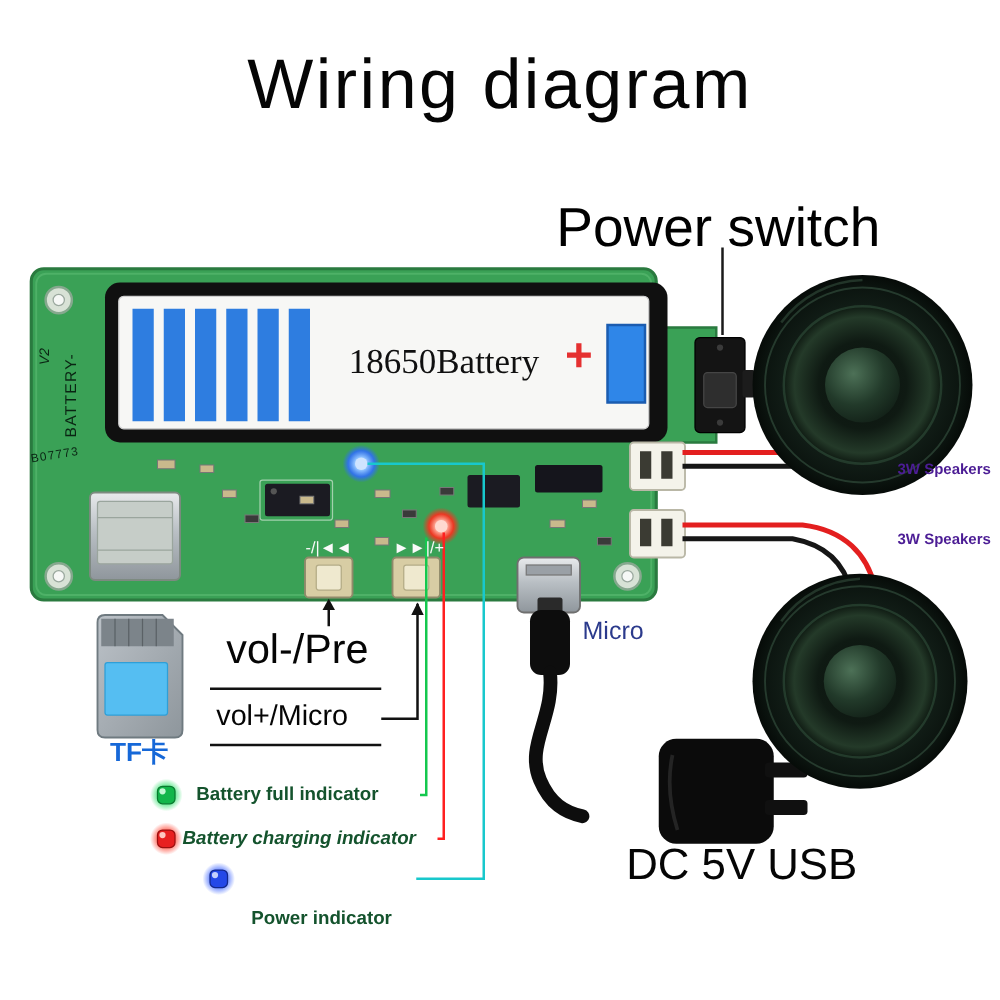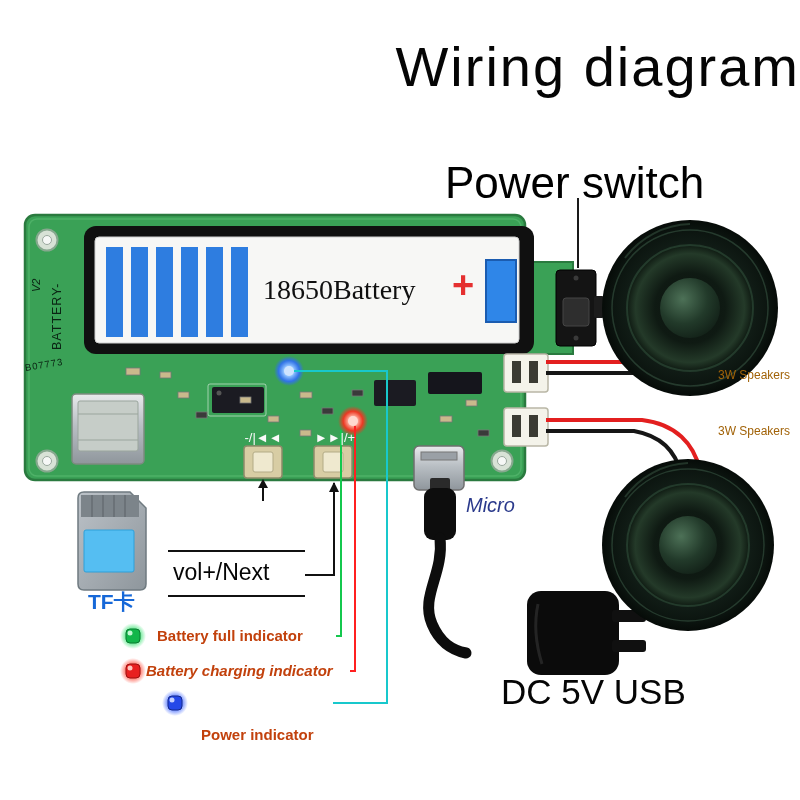--- a/index.html
+++ b/index.html
@@ -1,40 +1,40 @@
 <!DOCTYPE html>
 <html><head>
 <meta charset="utf-8">
 <style>
   html,body{margin:0;padding:0;background:#fff;}
   .stage{position:relative;width:800px;height:800px;background:#ffffff;overflow:hidden;
          font-family:"Liberation Sans",sans-serif;}
   .art{position:absolute;left:0;top:0;width:800px;height:800px;}
   .lbl{position:absolute;white-space:nowrap;color:#000;font-family:"Liberation Sans",sans-serif;}
-  .title{left:0;top:34px;width:800px;text-align:right;font-size:56px;letter-spacing:2px;color:#050505;}
+  .title{left:0;top:34px;width:800px;text-align:center;font-size:56px;letter-spacing:2px;color:#050505;}
   .power-switch{left:445px;top:158px;font-size:44px;}
-  .battery-text{left:263px;top:274px;font-size:28px;font-family:"Liberation Serif",serif;color:#101010;}
+  .battery-text{left:279px;top:274px;font-size:28px;font-family:"Liberation Serif",serif;color:#101010;}
   .battery-plus{left:452px;top:264px;font-size:38px;font-weight:bold;color:#e53030;}
   .battery-rail{left:50px;top:350px;font-size:12.5px;letter-spacing:1px;color:#0a2413;
                 transform:rotate(-90deg);transform-origin:0 0;}
   .v2{left:30px;top:292px;font-size:11px;font-style:italic;color:#0a2413;
       transform:rotate(-90deg);transform-origin:0 0;}
   .board-code{left:24px;top:362px;font-size:9.5px;letter-spacing:1px;color:#0a2413;
               transform:rotate(-9deg);transform-origin:0 0;}
   .silk{top:430px;width:64px;text-align:center;font-size:13px;color:#fafafa;}
   .silk-prev{left:231px;}
   .silk-next{left:303px;}
-  .micro{left:466px;top:494px;font-size:20px;color:#2b3a8c;font-style:italic;}
-  .spk-note{font-size:12px;font-weight:normal;color:#a16207;}
+  .micro{left:466px;top:494px;font-size:20px;color:#2b3a8c;}
+  .spk-note{font-size:12px;font-weight:bold;color:#4c1d95;}
   .spk-note-top{left:718px;top:368px;}
   .spk-note-bottom{left:718px;top:424px;}
   .tf{left:88px;top:588px;font-size:21px;font-weight:bold;color:#1668d8;}
   .vol-minus{left:181px;top:500px;font-size:33px;color:#050505;}
   .vol-plus{left:173px;top:559px;font-size:23px;color:#050505;}
-  .legend-label{font-size:15px;font-weight:bold;color:#c2410c;}
+  .legend-label{font-size:15px;font-weight:bold;color:#14532d;}
   .leg-full{left:157px;top:627px;}
   .leg-chg{left:146px;top:662px;font-style:italic;}
   .leg-pwr{left:201px;top:694px;margin-top:32px;}
   .dc{left:501px;top:672px;font-size:35px;color:#050505;}
 </style>
 </head>
 <body>
 
 <div class="stage">
 
@@ -299,21 +299,22 @@
   <div class="lbl silk silk-prev">-/|◄◄</div>
   <div class="lbl silk silk-next">►►|/+</div>
 
   <div class="lbl micro">Micro</div>
 
   <div class="lbl spk-note spk-note-top">3W Speakers</div>
   <div class="lbl spk-note spk-note-bottom">3W Speakers</div>
 
   <div class="lbl tf">TF卡</div>
 
-  <div class="lbl vol-plus">vol+/Next</div>
+  <div class="lbl vol-minus">vol-/Pre</div>
+  <div class="lbl vol-plus">vol+/Micro</div>
 
   <div class="lbl legend-label leg-full">Battery full indicator</div>
   <div class="lbl legend-label leg-chg">Battery charging indicator</div>
   <div class="lbl legend-label leg-pwr">Power indicator</div>
 
   <div class="lbl dc">DC 5V USB</div>
 
 </div>
 
 </body></html>

